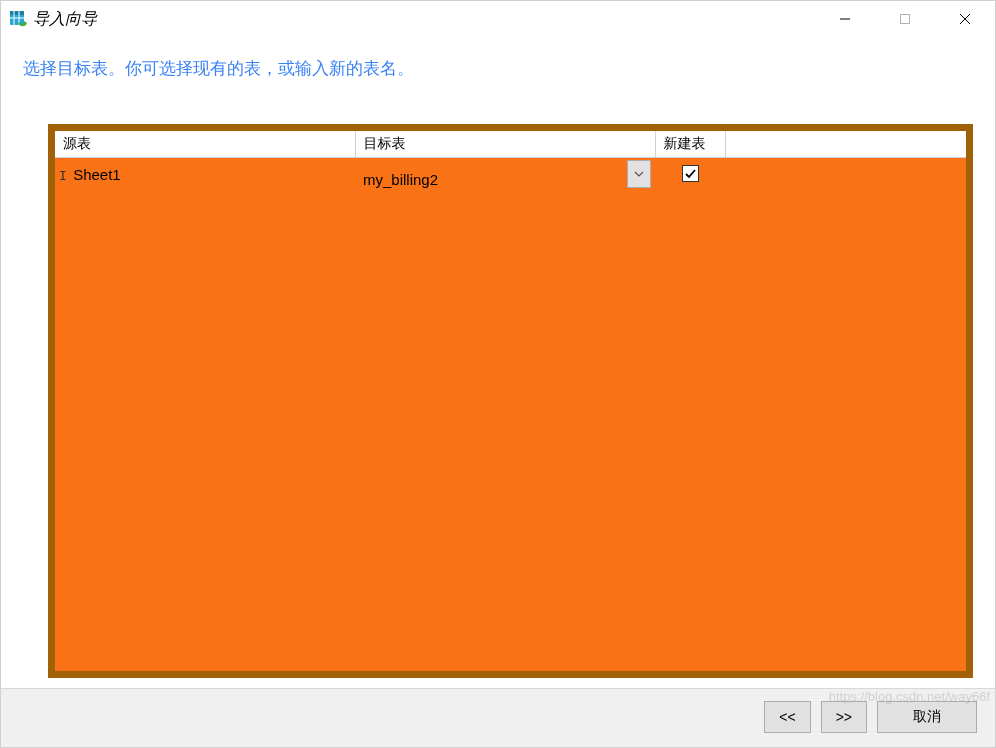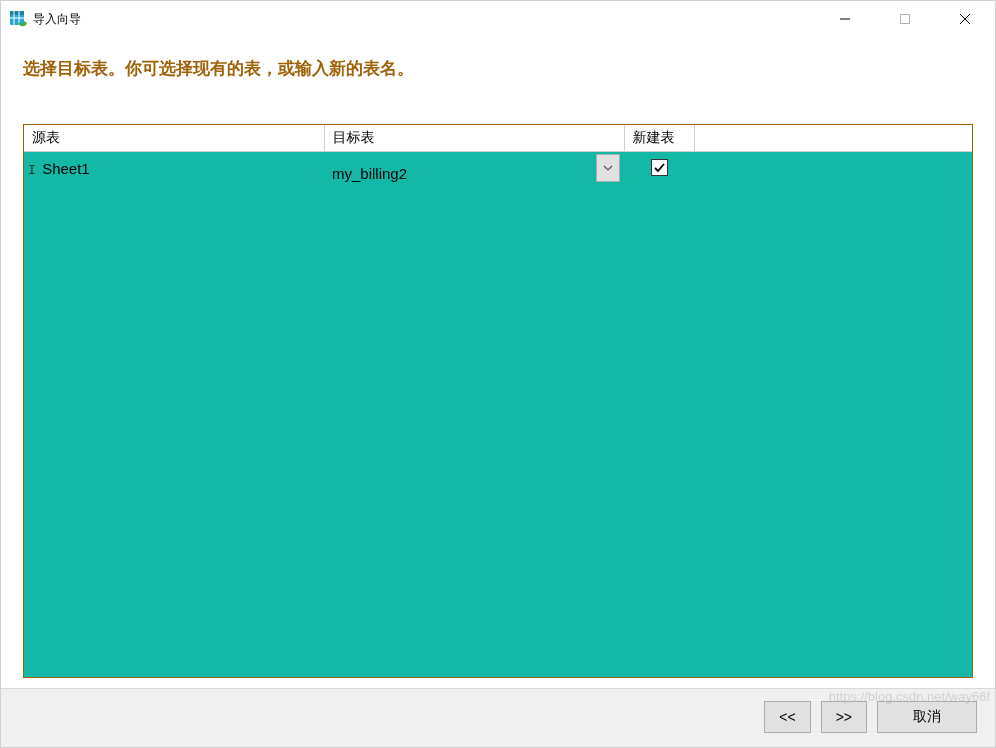--- a/index.html
+++ b/index.html
@@ -27,23 +27,24 @@
     }
     .titlebar-icon {
       width: 18px;
       height: 18px;
       margin-right: 6px;
       display: flex;
       align-items: center;
       justify-content: center;
     }
     .titlebar-title {
-      font-size: 12px;
+      font-size: 16px;
       color: #000000;
       flex: 1;
+      font-style: italic;
     }
     .window-controls {
       display: flex;
       height: 32px;
     }
     .window-control {
       width: 60px;
       height: 32px;
       display: flex;
       align-items: center;
@@ -52,35 +53,36 @@
     }
     .window-control.disabled {
       opacity: 0.3;
     }
     .window-control svg {
       width: 12px;
       height: 12px;
     }
     .instruction {
       padding: 20px 22px 20px 22px;
-      color: #a16207;
+      color: #3b82f6;
       font-size: 17px;
-      font-weight: bold;
+      font-weight: normal;
     }
     .content-area {
       flex: 1;
       padding: 24px 22px 10px 22px;
       display: flex;
       flex-direction: column;
     }
     .table-container {
-      border: 1px solid #a16207;
-      flex: 1;
-      background: #14b8a6;
+      border: 7px solid #a16207;
+      flex: 1;
+      background: #f97316;
       overflow: hidden;
+      margin-left: 25px;
     }
     .grid-table {
       width: 100%;
       border-collapse: collapse;
       table-layout: fixed;
     }
     .grid-table th {
       text-align: left;
       font-weight: normal;
       padding: 4px 8px;

